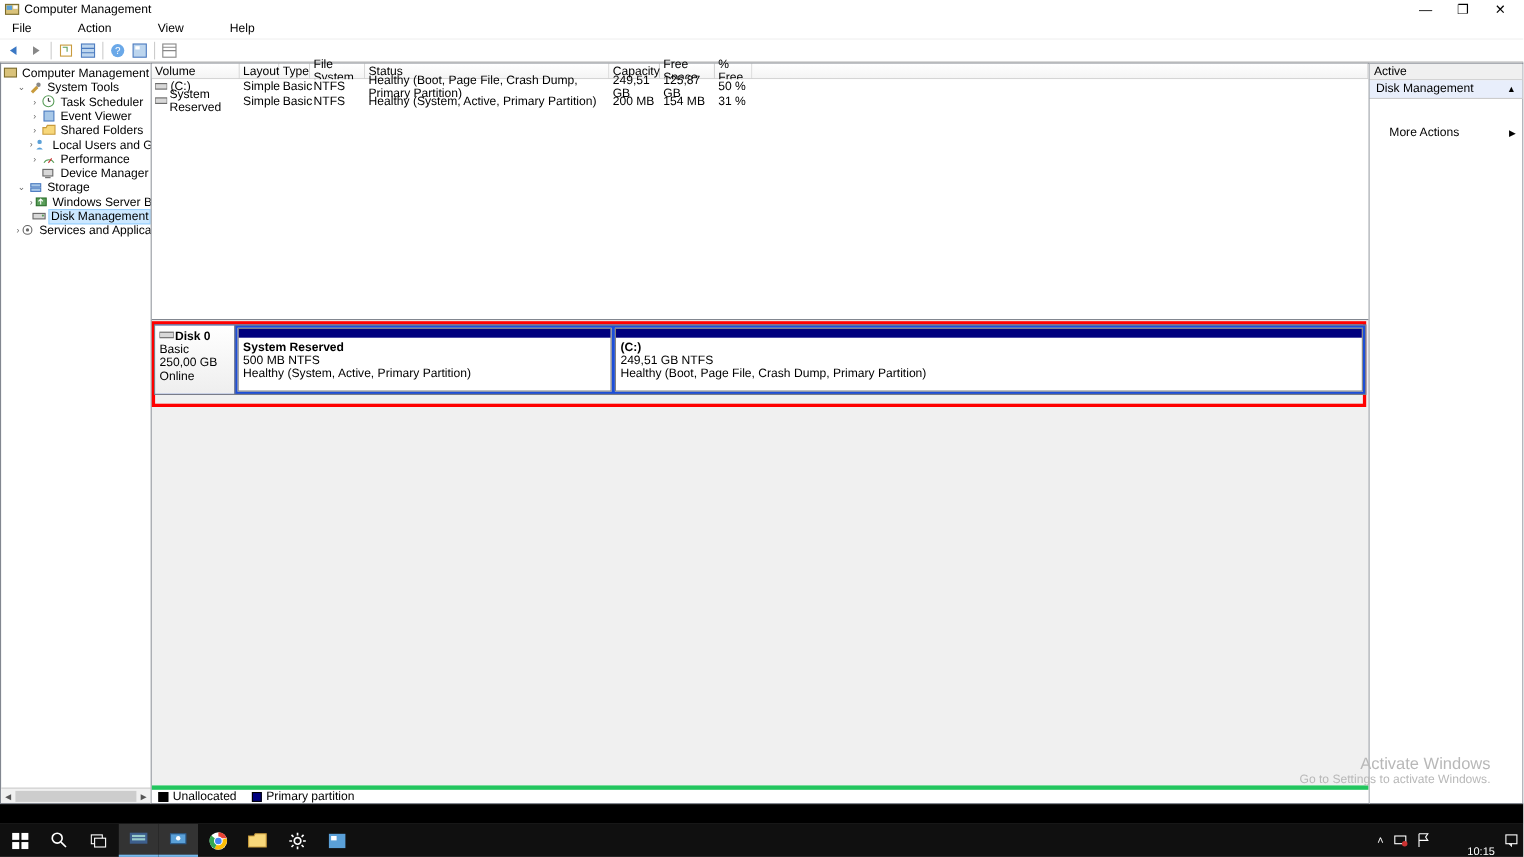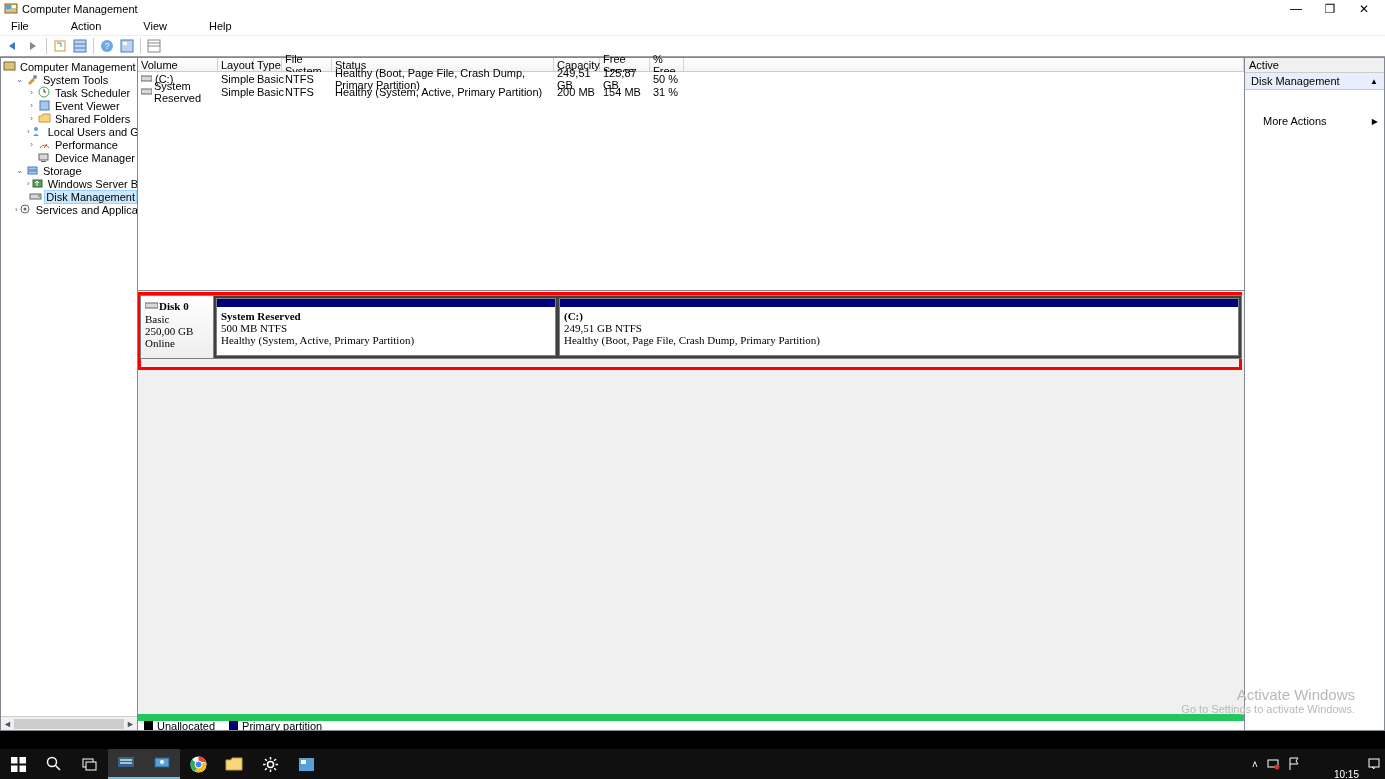--- a/index.html
+++ b/index.html
@@ -47,34 +47,34 @@
   .ind1{padding-left:12px;} .ind2{padding-left:24px;}
   
   .midpanel{flex:1;border:1px solid #828790;display:flex;flex-direction:column;position:relative;}
   .volhdr{height:14px;background:#fff;border-bottom:1px solid #ccc;display:flex;font-size:11px;}
   .volhdr .col{padding:0 3px;border-right:1px solid #d4d4d4;display:flex;align-items:center;
     background:linear-gradient(#fff,#f4f4f4);color:#000;}
   .volrow{height:13px;display:flex;font-size:11px;color:#000;}
   .volrow .cell{padding:0 3px;display:flex;align-items:center;}
   .volarea{background:#fff;}
   .graphical{flex:1;background:#f0f0f0;border-top:1px solid #828790;position:relative;}
-  .diskrow{background:#404040;border:1px solid #808080;margin:20px 2px 0 2px;display:flex;height:72px;font-family:Liberation Serif, serif;}
+  .diskrow{background:#1d4ed8;border:1px solid #808080;margin:20px 2px 0 2px;display:flex;height:72px;}
   .diskrow.highlighted{position:relative;}
   .diskinfo{width:73px;border-right:1px solid #808080;padding:4px;font-size:11px;
     background:linear-gradient(#fff,#eee);position:relative;}
   .diskinfo .diskname{font-weight:bold;}
   .diskinfo .dicon{width:14px;height:12px;display:inline-block;vertical-align:middle;}
   .partitions{flex:1;display:flex;gap:3px;padding:2px;}
   .partition{border:1px solid #808080;position:relative;background:#fff;}
   .partition .parttop{height:8px;background:#00007f;}
   .partition .partbody{padding:3px 4px;font-size:11px;line-height:12px;}
   .partition .pname{font-weight:bold;}
   .highlight-red{position:absolute;border:3px solid #ff0000;pointer-events:none;}
   .legendbar{position:absolute;bottom:0;left:0;right:0;height:16px;background:#fff;
-    border-top:7px solid #22c55e;display:flex;align-items:center;padding:0 6px;gap:4px;font-size:11px;}
+    border-top:4px solid #22c55e;display:flex;align-items:center;padding:0 6px;gap:4px;font-size:11px;}
   .legendbox{width:9px;height:9px;border:1px solid #000;display:inline-block;}
   
   .actionspanel{width:140px;border:1px solid #828790;border-left:none;background:#fff;}
   .actionshdr{background:#f0f0f0;border-bottom:1px solid #ccc;padding:1px 4px;font-size:11px;font-weight:normal;}
   .actionitem{padding:2px 6px;font-size:11px;display:flex;justify-content:space-between;align-items:center;}
   .actionitem.blue{background:#e8eefb;border-bottom:1px solid #ccc;}
   
   .watermark{position:absolute;right:30px;bottom:64px;text-align:right;color:#b8b8b8;font-size:15px;pointer-events:none;}
   .watermark .sub{font-size:11px;}
   

